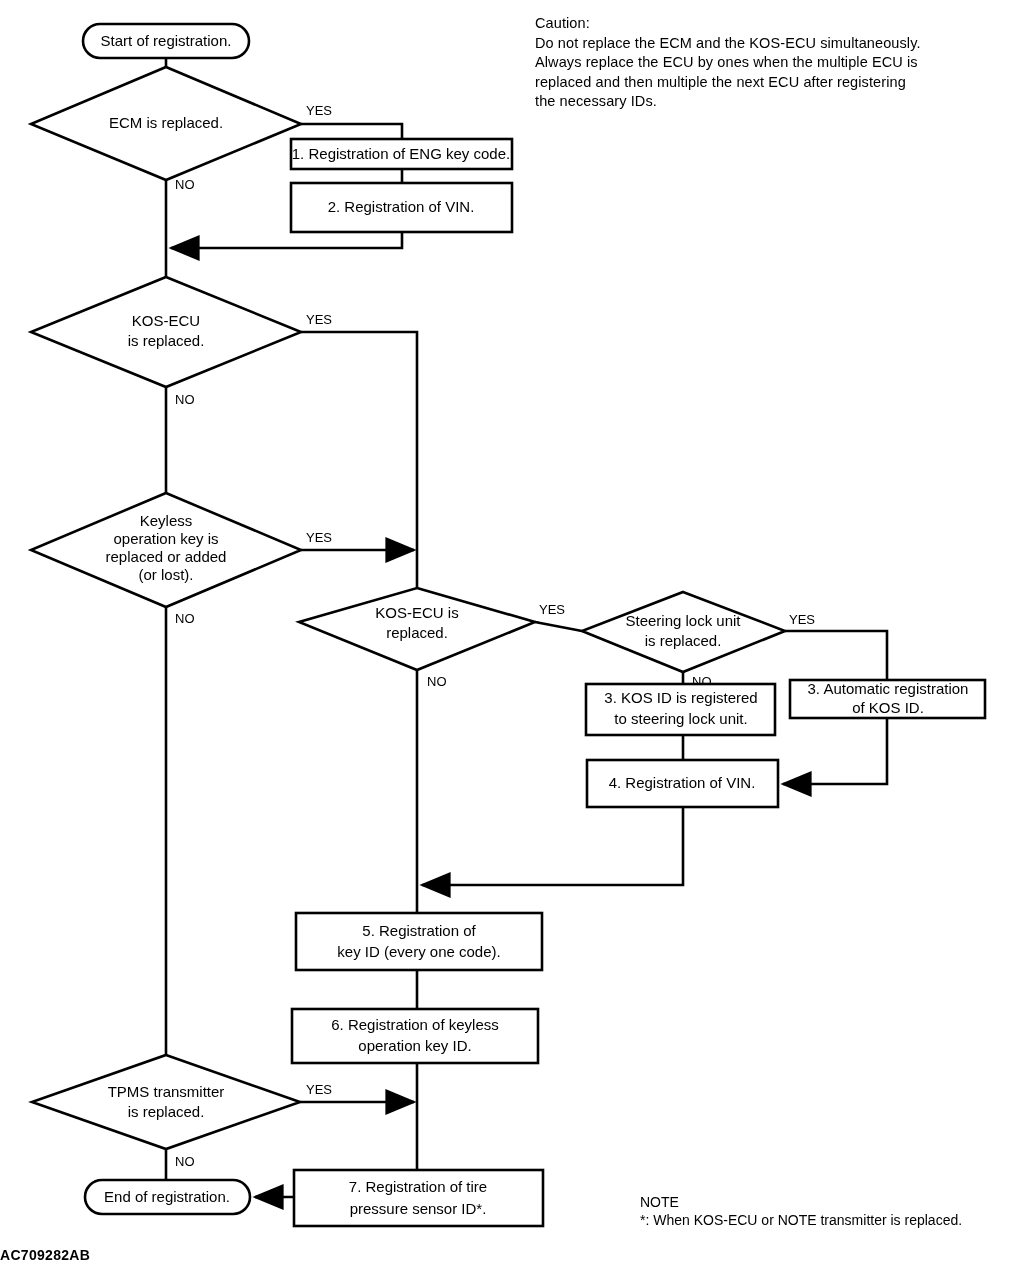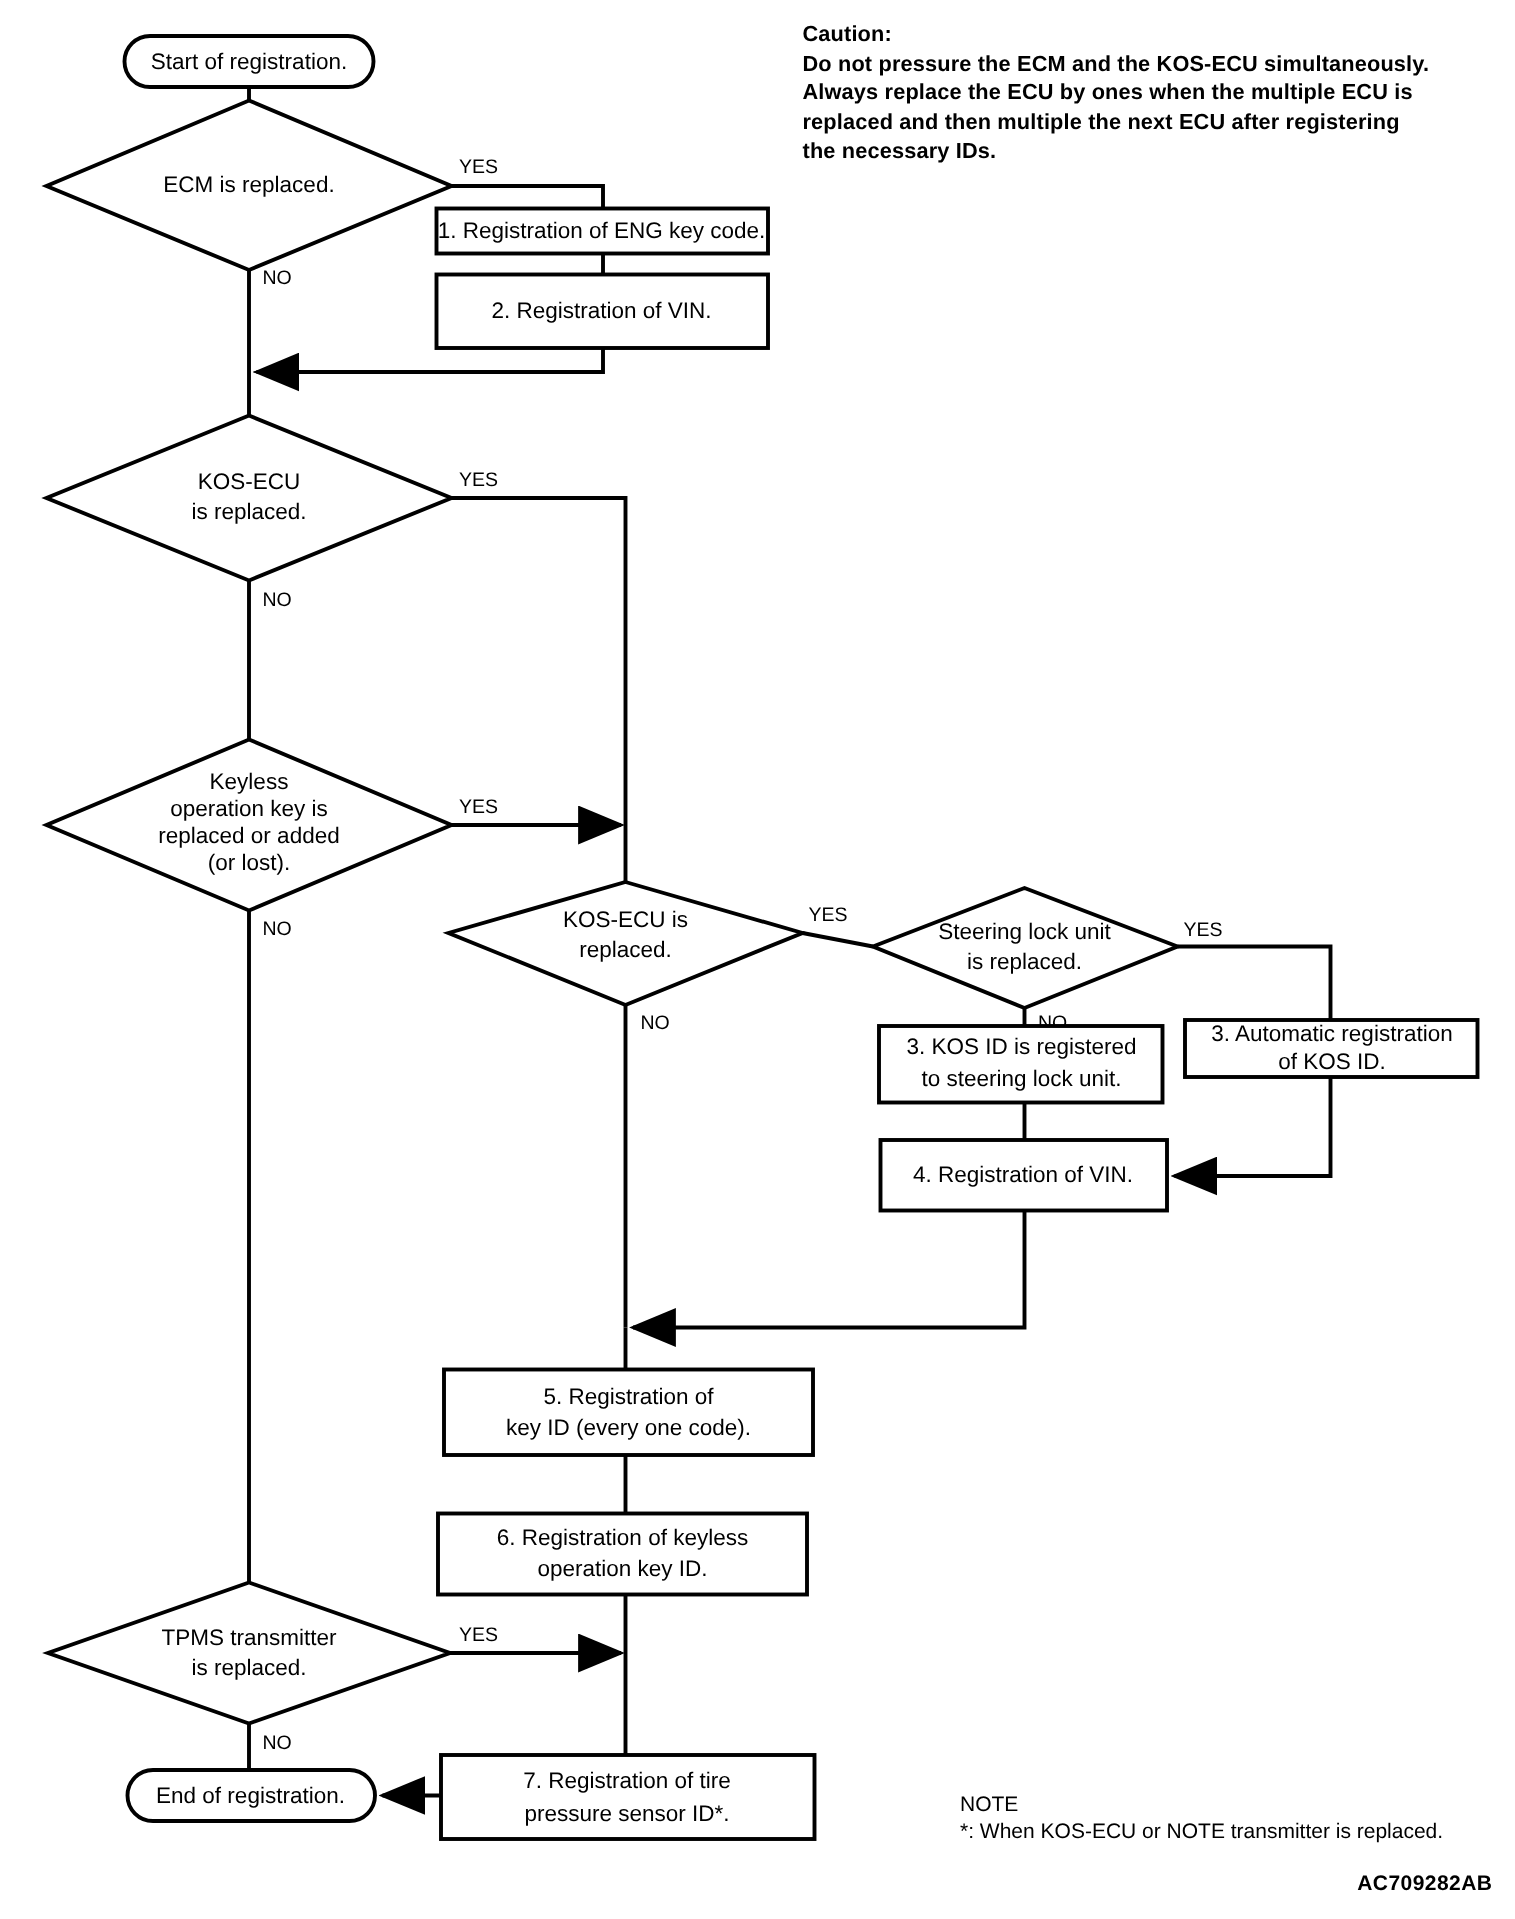--- a/index.html
+++ b/index.html
@@ -5,23 +5,23 @@
   html,body{margin:0;padding:0;background:#fff;}
   body{width:1010px;height:1279px;font-family:"Liberation Sans",sans-serif;color:#000;position:relative;overflow:hidden;}
   #stage{position:relative;width:1010px;height:1279px;}
   svg#flow{position:absolute;left:0;top:0;width:1010px;height:1279px;}
   .node-text{font-family:"Liberation Sans",sans-serif;font-size:15px;fill:#000;text-anchor:middle;dominant-baseline:middle;}
   .edge-label{font-family:"Liberation Sans",sans-serif;font-size:13px;fill:#000;}
   .shape{fill:#fff;stroke:#000;stroke-width:2.6;}
   .diamond{fill:#fff;stroke:#000;stroke-width:2.6;stroke-linejoin:miter;}
   .term{fill:#fff;stroke:#000;stroke-width:2.6;}
   .link{stroke:#000;stroke-width:2.6;fill:none;}
-  .caution{position:absolute;left:535px;top:14px;width:465px;font-size:14.5px;font-weight:bold;line-height:19.6px;letter-spacing:0.1px;}
+  .caution{position:absolute;left:535px;top:14px;width:465px;font-size:14.5px;font-weight:normal;line-height:19.6px;letter-spacing:0.1px;}
   .note{position:absolute;left:640px;top:1193px;width:360px;font-size:14px;line-height:18px;}
-  .figcode{position:absolute;left:0;top:1247px;width:995px;text-align:right;font-size:14px;font-weight:bold;letter-spacing:0.3px;}
+  .figcode{position:absolute;left:0;top:1247px;width:995px;text-align:left;font-size:14px;font-weight:bold;letter-spacing:0.3px;}
 </style>
 </head>
 <body>
 
 <div id="stage">
 
   <svg id="flow" viewBox="0 0 1010 1279">
     <defs>
       <marker id="arrow" viewBox="0 0 12 10" refX="11" refY="5" markerWidth="12" markerHeight="10" orient="auto-start-reverse">
         <path d="M0,0 L12,5 L0,10 z" fill="#000"></path>
@@ -140,21 +140,21 @@
     <rect class="shape" x="294" y="1170" width="249" height="56"></rect>
     <text class="node-text" x="418" y="1188">7. Registration of tire</text>
     <text class="node-text" x="418" y="1210">pressure sensor ID*.</text>
 
     <rect class="term" x="85" y="1180" width="165" height="34" rx="17" ry="17"></rect>
     <text class="node-text" x="167" y="1198">End of registration.</text>
   </svg>
 
   <div class="caution">
     <div>Caution:</div>
-    <div>Do not pressure the ECM and the KOS-ECU simultaneously.</div>
+    <div>Do not replace the ECM and the KOS-ECU simultaneously.</div>
     <div>Always replace the ECU by ones when the multiple ECU is</div>
     <div>replaced and then multiple the next ECU after registering</div>
     <div>the necessary IDs.</div>
   </div>
 
   <div class="note">
     <div>NOTE</div>
     <div>*: When KOS-ECU or NOTE transmitter is replaced.</div>
   </div>
 

